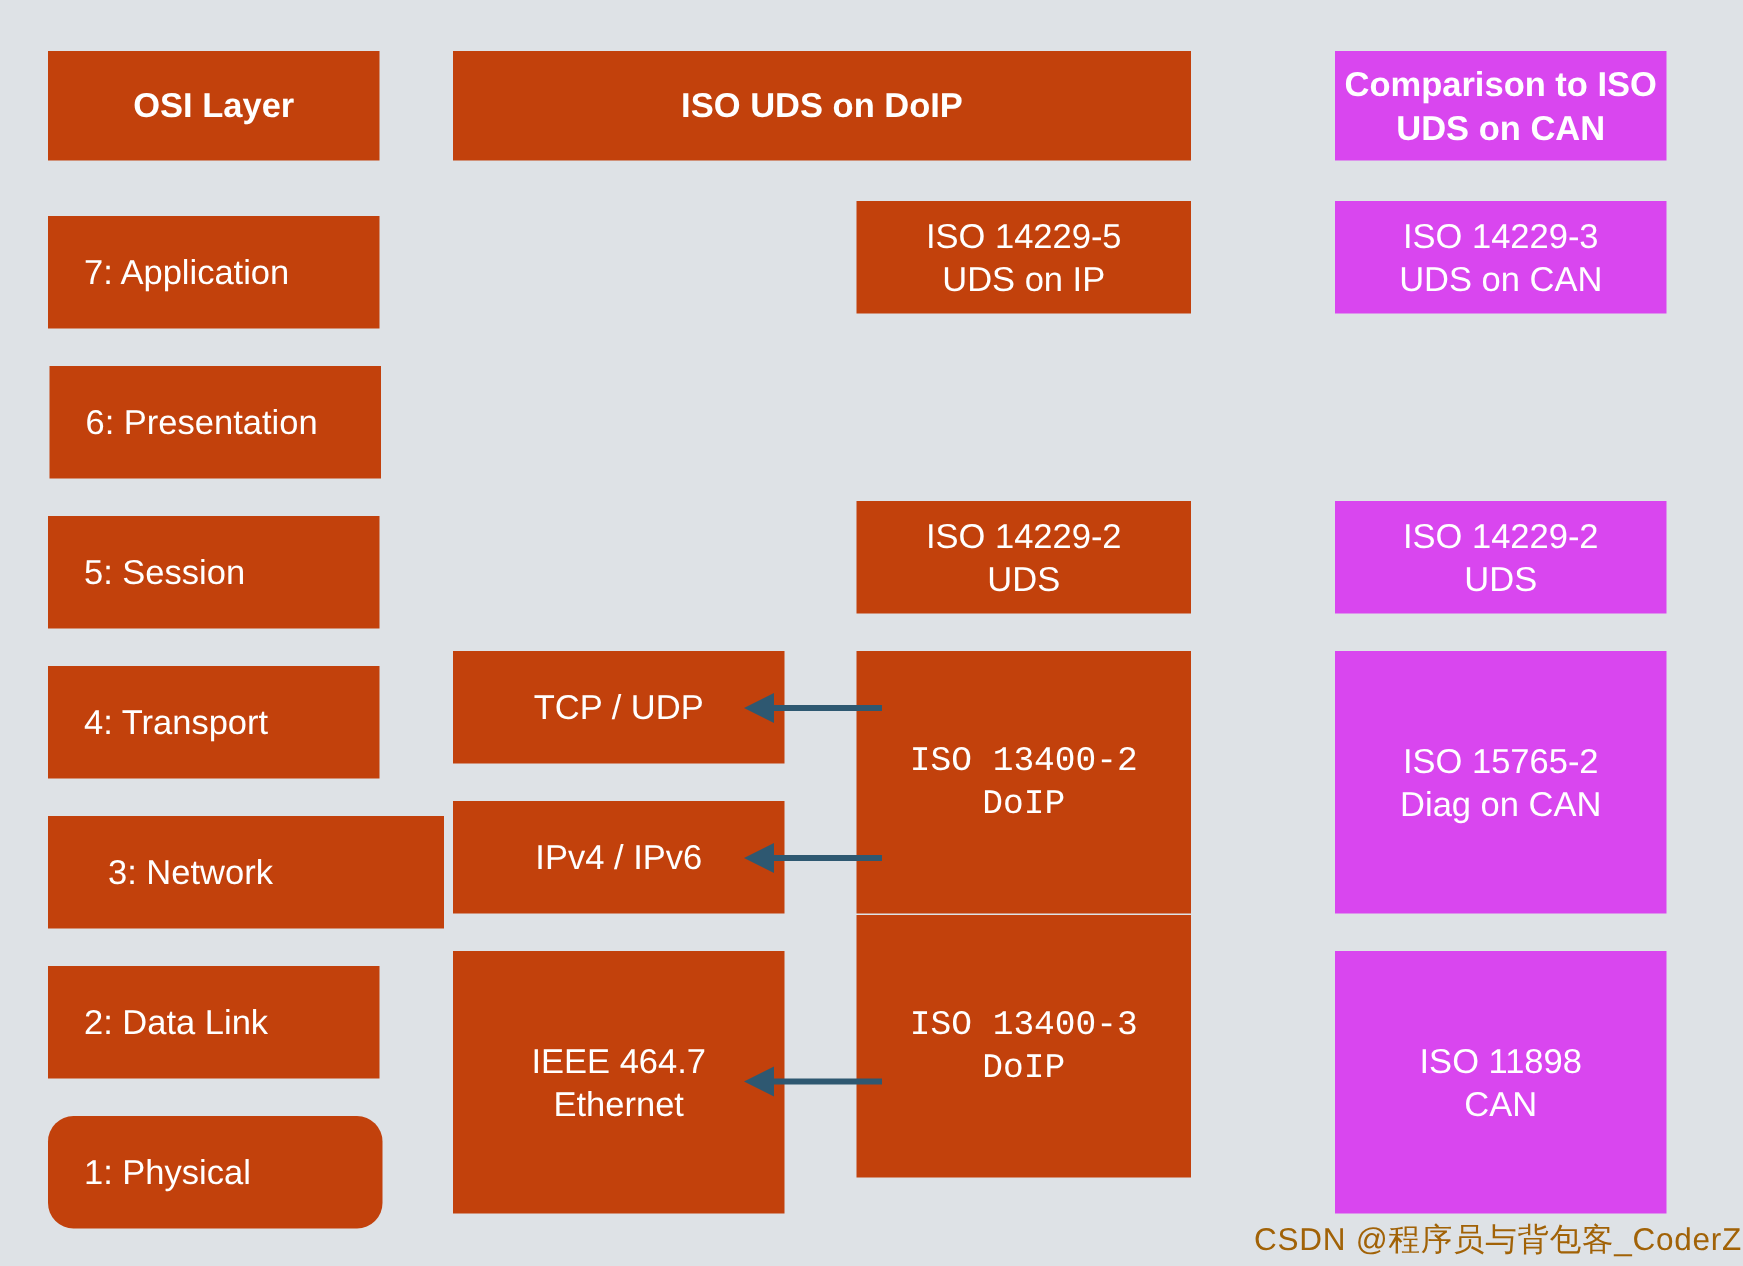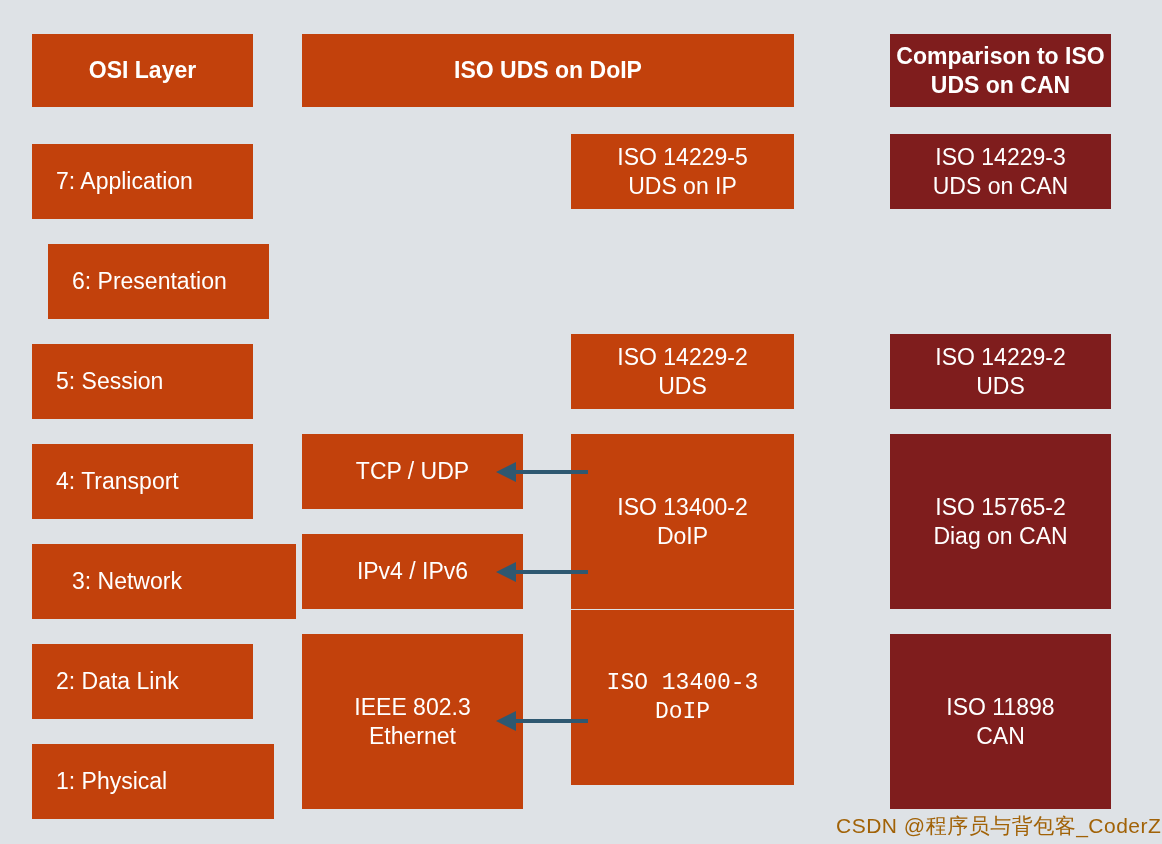--- a/index.html
+++ b/index.html
@@ -22,21 +22,21 @@
     position: absolute;
     box-sizing: border-box;
     display: flex;
     align-items: center;
     color: #ffffff;
     font-size: 23px;
     line-height: 1.25;
     white-space: pre-line;
   }
   .box.dark   { background: #c2410c; }
-  .box.light  { background: #7f1d1d; }
+  .box.light  { background: #d946ef; }
   .box.center { justify-content: center; text-align: center; }
   .box.left   { justify-content: flex-start; text-align: left; padding-left: 24px; margin-top: 10px; }
   .box.header {
     font-weight: bold;
     justify-content: center;
     text-align: center;
   }
   .arrow {
     position: absolute;
     height: 0;
@@ -75,49 +75,49 @@
 
   <div class="box dark header" style="left:32px; top:34px; width:221px; height:73px;">OSI Layer</div>
 
   <div class="box dark header" style="left:302px; top:34px; width:492px; height:73px;">ISO UDS on DoIP</div>
 
   <div class="box light header" style="left:890px; top:34px; width:221px; height:73px;">Comparison to ISO
 UDS on CAN</div>
 
   <div class="box dark left" style="left:32px; top:134px; width:221px; height:75px;">7: Application</div>
 
-  <div class="box dark left" style="left:48px; top:234px; width:221px; height:75px;">6: Presentation</div>
+  <div class="box dark left" style="left:33px; top:234px; width:221px; height:75px;">6: Presentation</div>
 
   <div class="box dark left" style="left:32px; top:334px; width:221px; height:75px;">5: Session</div>
 
   <div class="box dark left" style="left:32px; top:434px; width:221px; height:75px;">4: Transport</div>
 
   <div class="box dark left" style="left:32px; top:534px; width:264px; height:75px;padding-left:40px;">3: Network</div>
 
   <div class="box dark left" style="left:32px; top:634px; width:221px; height:75px;">2: Data Link</div>
 
-  <div class="box dark left" style="left:32px; top:734px; width:242px; height:75px;">1: Physical</div>
+  <div class="box dark left" style="left:32px; top:734px; width:223px; height:75px;border-radius:17px;">1: Physical</div>
 
   <div class="box dark center" style="left:571px; top:134px; width:223px; height:75px;">ISO 14229-5
 UDS on IP</div>
 
   <div class="box dark center" style="left:571px; top:334px; width:223px; height:75px;">ISO 14229-2
 UDS</div>
 
-  <div class="box dark center" style="left:571px; top:434px; width:223px; height:175px;">ISO 13400-2
+  <div class="box dark center" style="left:571px; top:434px; width:223px; height:175px;font-family:Liberation Mono, monospace;">ISO 13400-2
 DoIP</div>
 
   <div class="box dark center" style="left:571px; top:610px; width:223px; height:175px;font-family:Liberation Mono, monospace;">ISO 13400-3
 DoIP</div>
 
   <div class="box dark center" style="left:302px; top:434px; width:221px; height:75px;">TCP / UDP</div>
 
   <div class="box dark center" style="left:302px; top:534px; width:221px; height:75px;">IPv4 / IPv6</div>
 
-  <div class="box dark center" style="left:302px; top:634px; width:221px; height:175px;">IEEE 802.3
+  <div class="box dark center" style="left:302px; top:634px; width:221px; height:175px;">IEEE 464.7
 Ethernet</div>
 
   <div class="arrow" style="left:496px; top:472px; width:92px;">
     <span class="head"></span>
     <span class="shaft" style="width:74px;"></span>
   </div>
 
   <div class="arrow" style="left:496px; top:572px; width:92px;">
     <span class="head"></span>
     <span class="shaft" style="width:74px;"></span>

